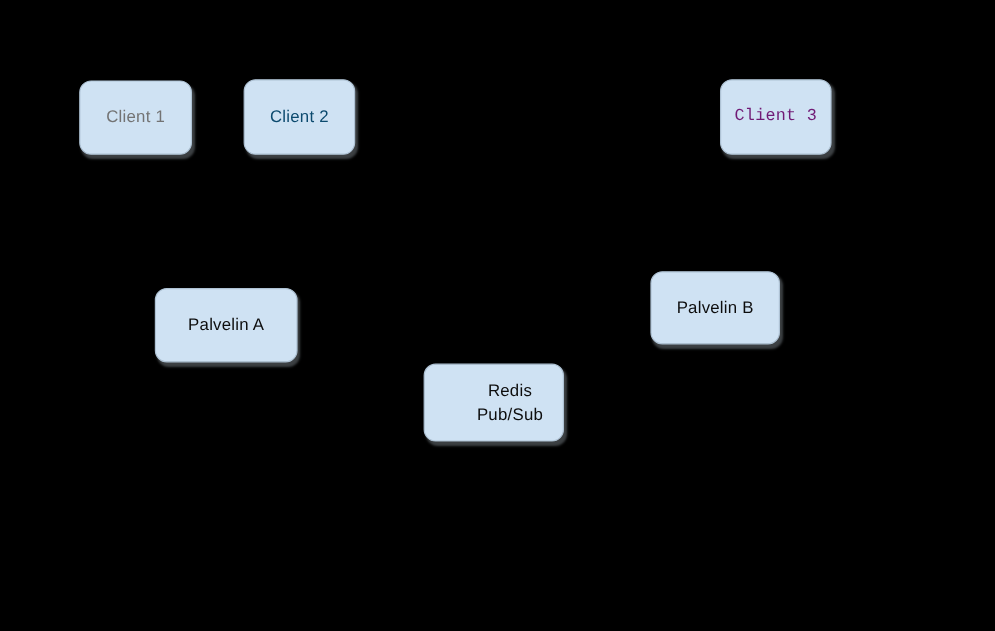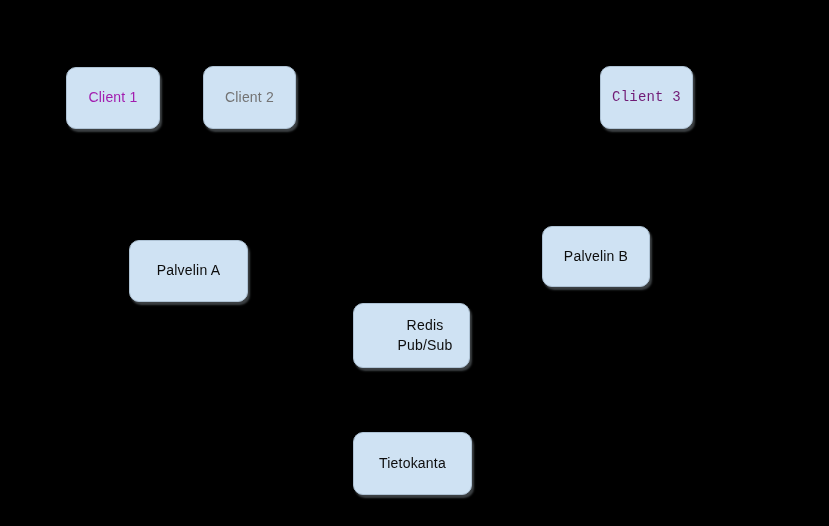--- a/index.html
+++ b/index.html
@@ -29,40 +29,37 @@
     white-space: pre-line;
     line-height: 1.4;
     letter-spacing: 0.2px;
   }
 </style>
 </head>
 <body>
 
 <div class="canvas" id="canvas" style="width: 829px; height: 526px; background: rgb(0, 0, 0);">
   <div class="node" style="left: 66px; top: 67px; width: 94px; height: 62px; background: rgb(207, 226, 243); border: 1px solid rgb(174, 194, 212);">
-    <span class="node-label" style="color: #a21caf; text-align: right;">Client 1</span>
+    <span class="node-label" style="color: #737373; text-align: right;">Client 1</span>
   </div>
 
   <div class="node" style="left: 203px; top: 66px; width: 93px; height: 63px; background: rgb(207, 226, 243); border: 1px solid rgb(174, 194, 212);">
-    <span class="node-label" style="color: #737373;">Client 2</span>
+    <span class="node-label" style="color: #0c4a6e;">Client 2</span>
   </div>
 
   <div class="node" style="left: 600px; top: 66px; width: 93px; height: 63px; background: rgb(207, 226, 243); border: 1px solid rgb(174, 194, 212);">
     <span class="node-label" style="color: #701a75; font-family: Liberation Mono, monospace;">Client 3</span>
   </div>
 
   <div class="node" style="left: 129px; top: 240px; width: 119px; height: 62px; background: rgb(207, 226, 243); border: 1px solid rgb(174, 194, 212);">
     <span class="node-label" style="color: rgb(13, 13, 13);">Palvelin A</span>
   </div>
 
   <div class="node" style="left: 542px; top: 226px; width: 108px; height: 61px; background: rgb(207, 226, 243); border: 1px solid rgb(174, 194, 212);">
     <span class="node-label" style="color: rgb(13, 13, 13);">Palvelin B</span>
   </div>
 
   <div class="node" style="left: 353px; top: 303px; width: 117px; height: 65px; background: rgb(207, 226, 243); border: 1px solid rgb(174, 194, 212);">
     <span class="node-label" style="color: rgb(13, 13, 13); margin-left: 27px;">Redis
 Pub/Sub</span>
   </div>
 
-  <div class="node" style="left: 353px; top: 432px; width: 119px; height: 63px; background: rgb(207, 226, 243); border: 1px solid rgb(174, 194, 212);">
-    <span class="node-label" style="color: rgb(13, 13, 13);">Tietokanta</span>
-  </div>
 </div>
 
 </body></html>

